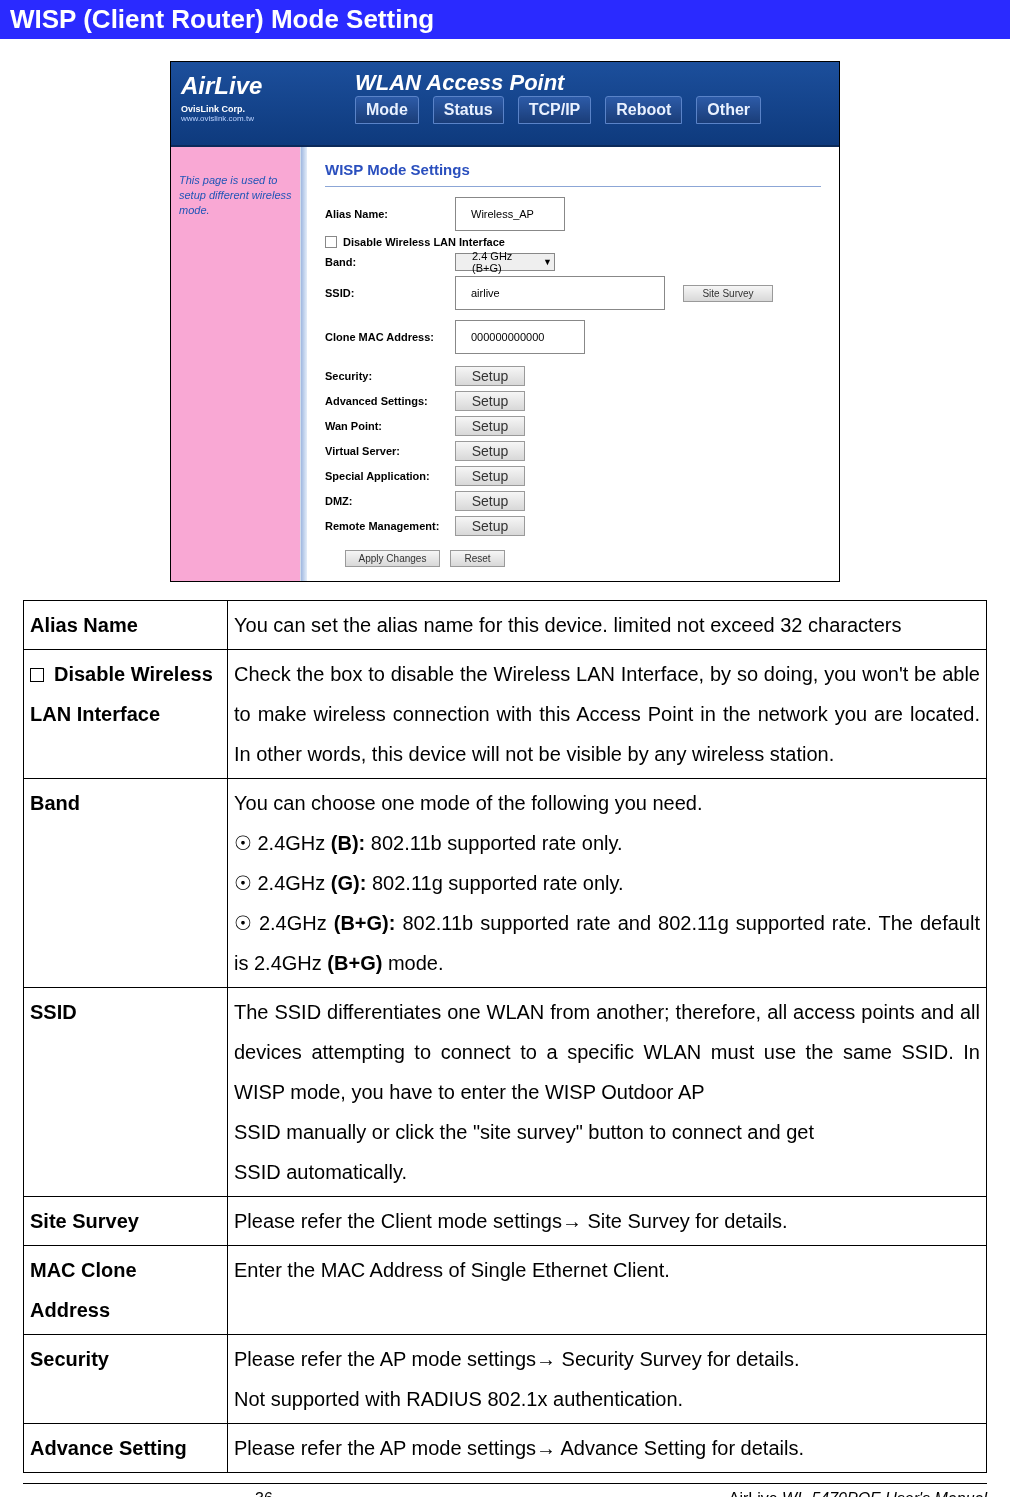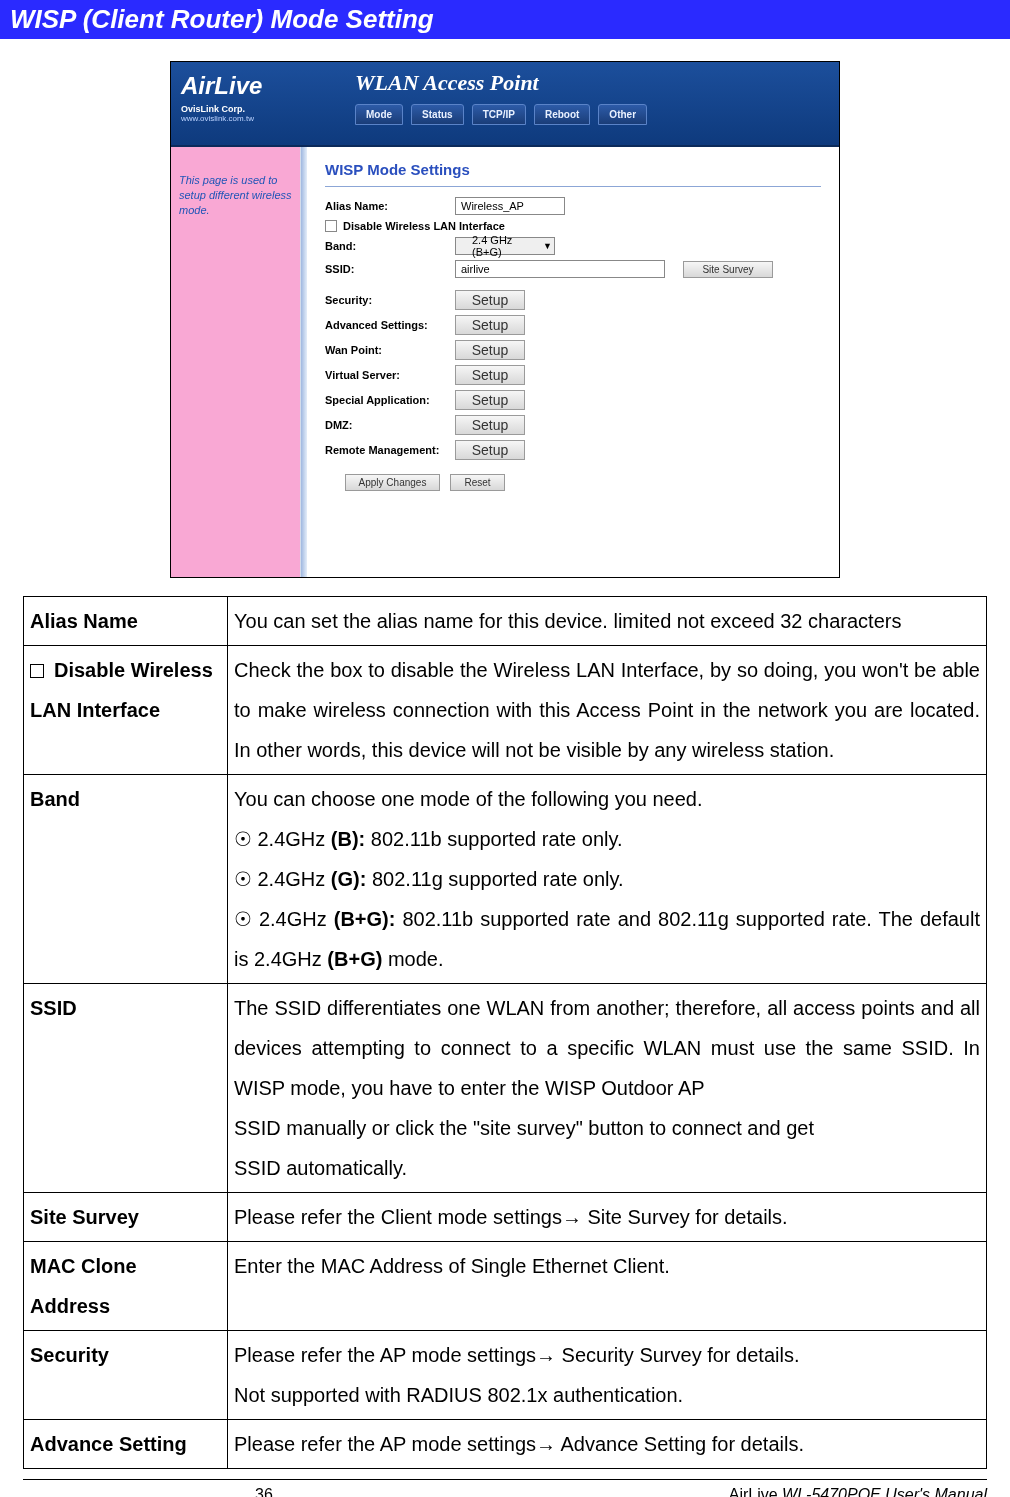--- a/index.html
+++ b/index.html
@@ -10,21 +10,20 @@
     width: 1010px;
   }
   .page { width: 1010px; padding: 0; }
   .section-bar {
     background: #2a2aff;
     color: #fff;
     font-weight: bold;
     font-size: 26px;
     padding: 4px 10px;
     font-family: Arial;
-    font-style: italic;
   }
 
   
   .ap-frame {
     width: 670px;
     margin: 22px auto 18px auto;
     border: 1px solid #000;
     background: #fff;
   }
   .ap-header {
@@ -40,31 +39,31 @@
     font-weight: bold;
     font-size: 24px;
     padding: 12px 10px;
     background: linear-gradient(#1c4f9c, #0e3a7d);
     position: relative;
   }
   .ap-logo .brand { line-height: 1; }
   .ap-logo .ovis { font-size: 9px; font-style: normal; font-weight: bold; color:#fff; margin-top:6px;}
   .ap-logo .www { font-size: 8px; font-style: normal; font-weight: normal; color:#bcd3ff;}
   .ap-rhead { flex: 1; color: #fff; padding: 8px 14px; }
-  .ap-title-txt { font-style: italic; font-weight: bold; font-size: 22px; margin-bottom:8px;font-family:Liberation Serif, serif;}
+  .ap-title-txt { font-style: italic; font-weight: bold; font-size: 22px; }
   .ap-tabs { display:flex; gap:0; }
   .ap-tab {
     background: linear-gradient(#2d5ba8, #1a3d78);
     border: 1px solid #5a83c8;
     color: #e9f1ff;
     font-weight: bold;
-    font-size: 10px;
+    font-size: 16px;
     padding: 4px 10px;
     border-radius: 3px 3px 0 0;
-    margin-right: 8px;
+    margin-right: 14px;
   }
   .ap-body { display:flex; min-height: 430px;}
   .ap-side {
     width: 130px;
     background: #f9a8d4;
     padding: 26px 8px;
     color: #1f55b7;
     font-style: italic;
     font-size: 11px;
     line-height: 1.35;
@@ -83,21 +82,21 @@
   .ap-section-title {
     color: #2a4fbe;
     font-weight: bold;
     font-size: 15px;
     margin-bottom: 8px;
   }
   .ap-hr { border-top: 1px solid #8ca6d6; margin: 4px 0 10px 0; }
   .form-row { display:flex; align-items:center; margin: 5px 0; font-size:11px; }
   .form-label { width: 130px; font-weight: bold; }
   .txt-input {
-    border: 1px solid #888; height: 18px; font-size:11px; padding: 1px 5px;
+    border: 1px solid #888; height: 34px; font-size:11px; padding: 1px 15px;
     background:#fff;
   }
   .txt-100 { width: 110px; }
   .txt-200 { width: 210px; }
   .sel { border:1px solid #888; height:18px; font-size:11px; background:#efefef; padding:0 2px;}
   .cbx-row { display:flex; align-items:center; gap:6px; margin:5px 0; font-weight:bold; font-size:11px;}
   .fake-cbx { width:12px; height:12px; border:1px solid #888; background:#fff; display:inline-block;}
   .btn-setup {
     background: linear-gradient(#f6f6f6, #d8d8d8);
     border: 1px solid #9a9a9a;
@@ -217,20 +216,24 @@
             <span style="font-size:9px;">▼</span>
           </div>
         </div>
 
         <div class="form-row">
           <div class="form-label">SSID:</div>
           <input class="txt-input txt-200" value="airlive" style="">
           <div class="btn-wide site-survey-btn">Site Survey</div>
         </div>
 
+        <div class="form-row" style="margin-top:10px;">
+          <div class="form-label">Clone MAC Address:</div>
+          <input class="txt-input" style="width: 130px;" value="000000000000">
+        </div>
 
         <div class="form-row" style="margin-top:12px;">
           <div class="form-label">Security:</div>
           <div class="btn-setup">Setup</div>
         </div>
         <div class="form-row">
           <div class="form-label">Advanced Settings:</div>
           <div class="btn-setup">Setup</div>
         </div>
         <div class="form-row">

